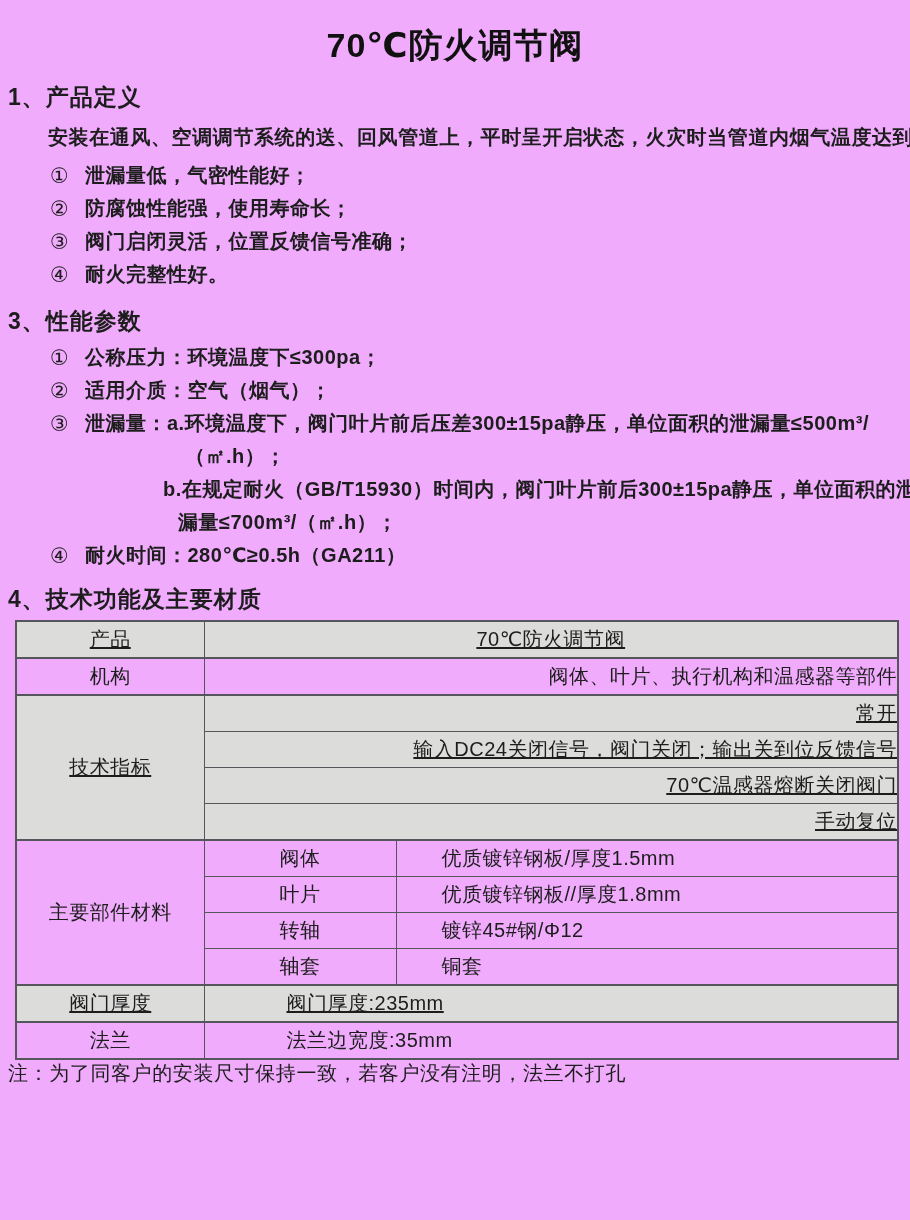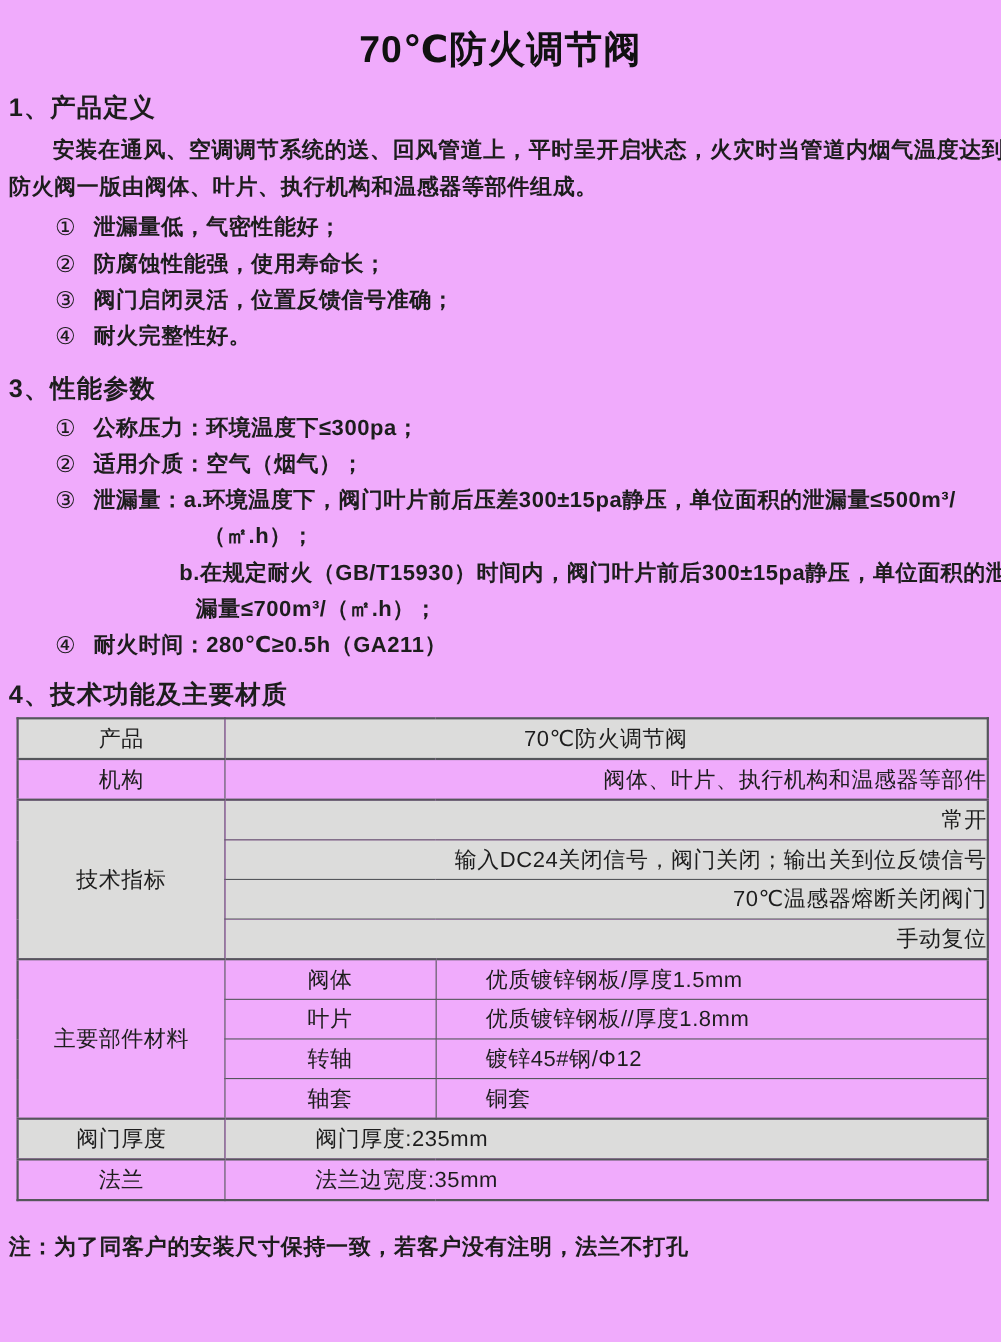--- a/index.html
+++ b/index.html
@@ -23,40 +23,39 @@
   .num{flex:none;width:35px;font-weight:normal;font-size:21px;}
   .tblock{flex:1;}
   .tblock div{line-height:33px;white-space:nowrap;}
   .ind-a2{padding-left:100px;}
   .ind-b{padding-left:78px;}
   .ind-b2{padding-left:93px;}
 
   table.spec{border-collapse:collapse;table-layout:fixed;width:882px;margin:6px 0 0 15px;font-size:20px;letter-spacing:0.5px;border:2px solid #55565b;}
   table.spec td{border:1px solid #55565b;height:35px;padding:0;white-space:nowrap;overflow:hidden;}
   table.spec tr.thick td{border-top-width:2px;}
-  .gray{background:#dcdcdb;}
+  .gray{background:#dcdcdb;text-decoration:underline;}
   .c-label{text-align:center;}
   .c-center{text-align:center;}
   .pad137{padding-left:137px !important;text-align:right;}
   .pad45{padding-left:45px !important;margin-top:20px;}
   .pad82{padding-left:82px !important;}
 
-  .note{margin-top:28px;padding-left:8px;font-size:20px;font-weight:bold;letter-spacing:0.6px;white-space:nowrap;}
+  .note{margin-top:0;padding-left:8px;font-size:20px;font-weight:normal;letter-spacing:0.6px;white-space:nowrap;}
 </style>
 </head>
 <body>
 
 <div class="page">
 
   <h1 class="doc-title">70℃防火调节阀</h1>
 
   <h2 class="sec-h sec1-h">1、产品定义</h2>
   <div class="para">
     <div class="pline indent">安装在通风、空调调节系统的送、回风管道上，平时呈开启状态，火灾时当管道内烟气温度达到</div>
-    <div class="pline">防火阀一版由阀体、叶片、执行机构和温感器等部件组成。</div>
   </div>
 
   <div class="list">
     <div class="li">
       <span class="num">①</span>
       <span>泄漏量低，气密性能好；</span>
     </div>
     <div class="li">
       <span class="num">②</span>
       <span>防腐蚀性能强，使用寿命长；</span>

